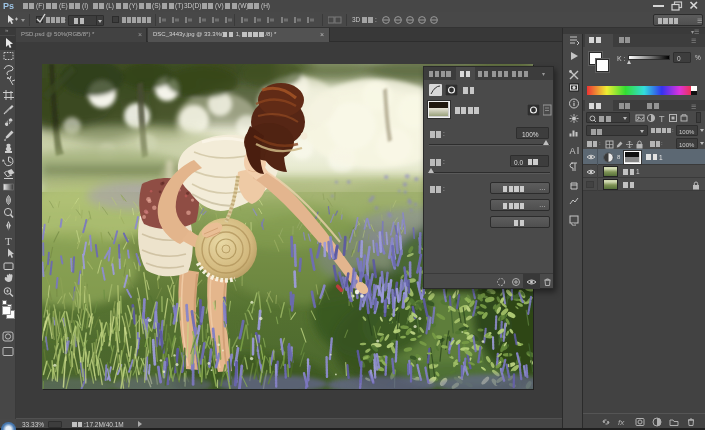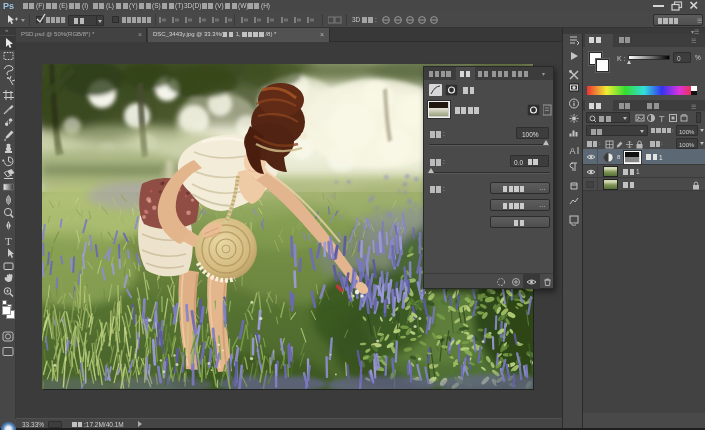--- a/index.html
+++ b/index.html
@@ -1837,20 +1837,44 @@
         <div class="ab" style="left:20px;top:1px;width:15px;height:11px;background:linear-gradient(#cfd8b0 20%,#7f9355 55%,#56703a);border:1px solid #222"></div>
         <span class="ab" style="left:40px;top:3.5px">
           <i style="display:block;width:11.5px;height:6px;background:repeating-linear-gradient(90deg,#d0d0d0 0,#d0d0d0 5.0px,transparent 5.0px,transparent 6.5px);opacity:0.9"></i>
         </span>
         <svg class="ab" style="left:109px;top:2.5px" width="8" height="9">
           <rect x="1" y="4" width="6" height="4.5" fill="#bbb"></rect>
           <path d="M2.3,4 l0,-1.3 a1.7,1.7 0 0 1 3.4,0 l0,1.3" fill="none" stroke="#bbb"></path>
         </svg>
       </div>
       <div class="ab" style="left:0;top:163px;width:122px;height:222px;background:#424242"></div>
+      <div class="ab" style="left:0;top:385px;width:122px;height:15px;background:#434343;border-top:1px solid #555">
+        <svg class="ab" style="left:18px;top:3px" width="10" height="10" stroke-width="1">
+          <path d="M2,5 a2,2 0 0 1 2,-2 l1.5,0 M8,5 a2,2 0 0 1 -2,2 l-1.5,0" stroke="#b0b0b0" fill="none"></path>
+          <circle cx="3" cy="5" r="1" fill="#b0b0b0"></circle>
+          <circle cx="7" cy="5" r="1" fill="#b0b0b0"></circle>
+        </svg>
+        <svg class="ab" style="left:35px;top:3px" width="10" height="10" stroke-width="1">
+          <text x="0" y="8" font-size="8" font-style="italic" fill="#b0b0b0">fx</text>
+        </svg>
+        <svg class="ab" style="left:52px;top:3px" width="10" height="10" stroke-width="1">
+          <rect x="1" y="1.5" width="8" height="7" rx="1" fill="none" stroke="#b0b0b0"></rect>
+          <circle cx="5" cy="5" r="2" fill="none" stroke="#b0b0b0"></circle>
+        </svg>
+        <svg class="ab" style="left:69px;top:3px" width="10" height="10" stroke-width="1">
+          <circle cx="5" cy="5" r="4" fill="none" stroke="#b0b0b0"></circle>
+          <path d="M5,1 a4,4 0 0 1 0,8 Z" fill="#b0b0b0"></path>
+        </svg>
+        <svg class="ab" style="left:86px;top:3px" width="10" height="10" stroke-width="1">
+          <path d="M1,3 l3,0 1,1.5 4,0 0,4 -8,0 Z" fill="none" stroke="#b0b0b0"></path>
+        </svg>
+        <svg class="ab" style="left:103px;top:3px" width="10" height="10" stroke-width="1">
+          <path d="M2.5,3 l5,0 -0.5,5.5 -4,0 Z M2,3 l6,0 M4,3 l0,-1 2,0 0,1" fill="none" stroke="#b0b0b0"></path>
+        </svg>
+      </div>
     </div>
     <div class="ab" style="left:423px;top:66px;width:131px;height:223px;background:#4a4a4a;border:1px solid #2a2a2a;box-shadow:2px 3px 6px rgba(0,0,0,.45)">
       <div class="ab" style="left:0;top:0;width:129px;height:13px;background:#3c3c3c">
         <span class="ab" style="left:5px;top:3.5px">
           <i style="display:block;width:21.8px;height:6px;background:repeating-linear-gradient(90deg,#b5b5b5 0,#b5b5b5 4.4px,transparent 4.4px,transparent 5.800000000000001px);opacity:0.75"></i>
         </span>
         <div class="ab" style="left:32px;top:0;width:19px;height:13px;background:#4a4a4a">
           <span class="ab" style="left:4px;top:3.5px">
             <i style="display:block;width:10.2px;height:6px;background:repeating-linear-gradient(90deg,#e0e0e0 0,#e0e0e0 4.4px,transparent 4.4px,transparent 5.800000000000001px);opacity:0.95"></i>
           </span>

